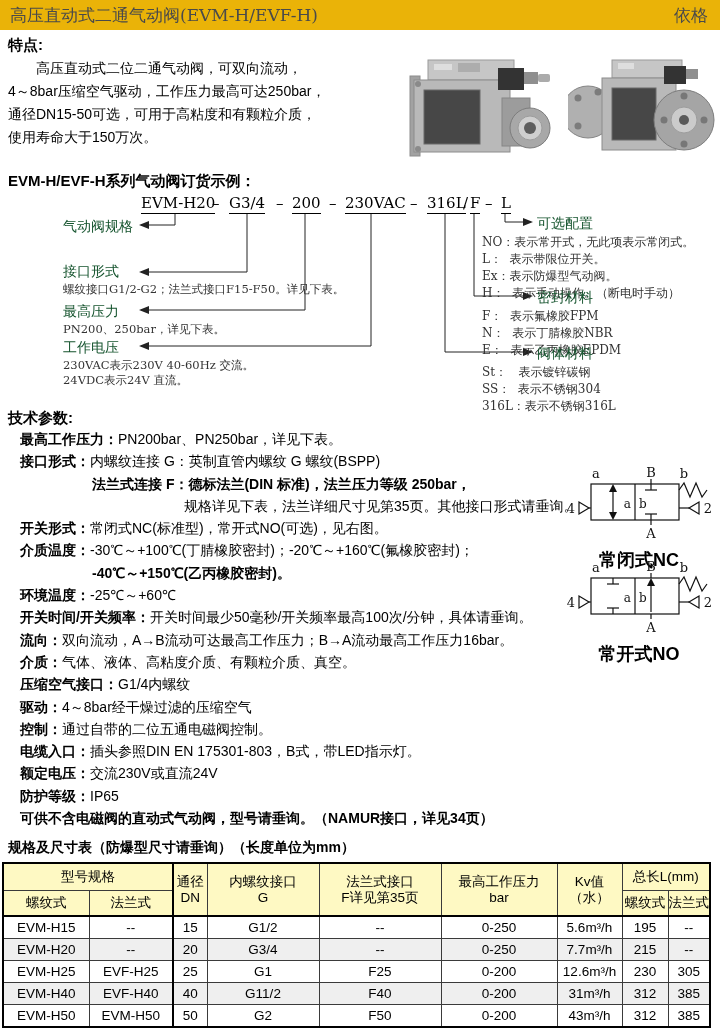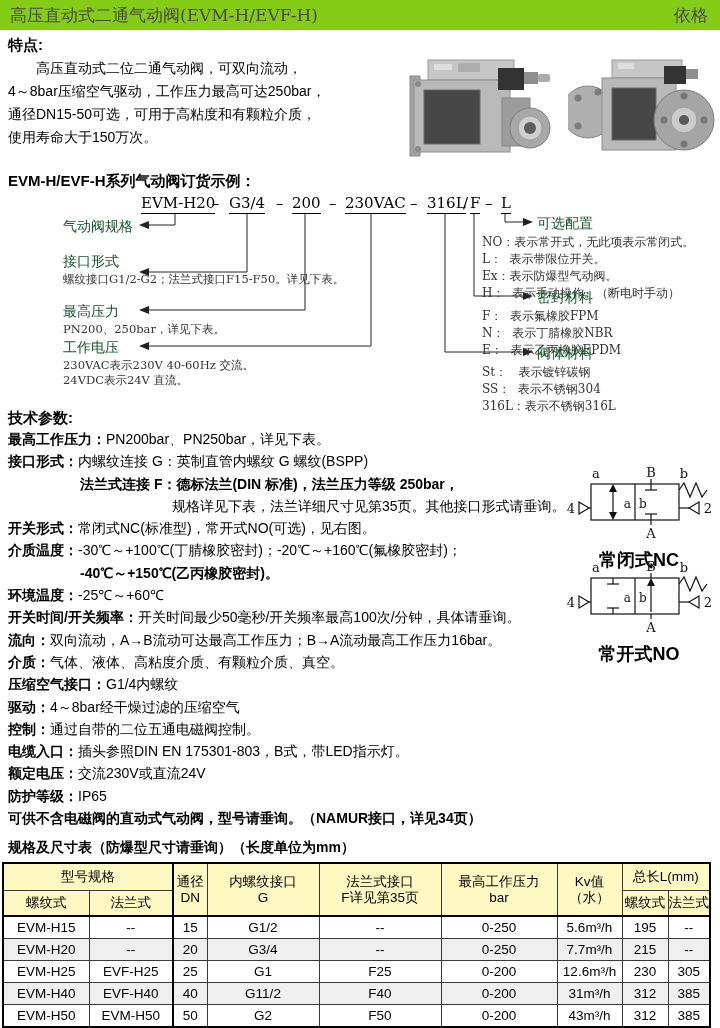--- a/index.html
+++ b/index.html
@@ -1,19 +1,19 @@
 <!DOCTYPE html>
 <html><head>
 <meta charset="utf-8">
 <style>
   html,body{margin:0;padding:0;background:#fff;}
   body{width:720px;height:1028px;overflow:hidden;position:relative;
        font-family:"Liberation Sans",sans-serif;color:#000;}
   
-  .hdrbar{height:30px;background:#84cc16;display:flex;justify-content:space-between;
+  .hdrbar{height:30px;background:#eab308;display:flex;justify-content:space-between;
           align-items:center;padding:0 12px 0 10px;box-sizing:border-box;}
   .hdrbar .ttl{font-family:"DejaVu Serif",serif;font-size:17px;color:#4a4a4a;}
   .hdrbar .brand{font-family:"DejaVu Serif",serif;font-size:17px;color:#4a4a4a;}
   
   .features{position:relative;height:136px;padding:6px 0 0 8px;box-sizing:border-box;}
   .features .fh{font-weight:bold;font-size:15px;}
   .features .ftext{font-size:14px;line-height:23px;width:405px;white-space:pre-line;
                    text-indent:28px;margin-top:2px;}
   .photos{position:absolute;left:398px;top:24px;display:flex;gap:10px;}
   
@@ -25,21 +25,21 @@
   .codeseg.u{border-bottom:1px solid #000;padding-bottom:1px;}
   .olabel{position:absolute;font-family:"DejaVu Serif",serif;}
   .olabel .oh{font-size:14px;line-height:18px;margin-bottom:2px;color:#14532d;}
   .olabel .od{font-size:11.5px;line-height:15px;white-space:pre;color:#333;}
   .olabel.right .oh{margin-left:55px;}
   .olabel.right .od{font-size:12px;line-height:17px;}
   
   .tech{position:relative;padding-left:8px;}
   .tech .th{font-weight:bold;font-size:15px;height:20px;line-height:20px;}
   .ti{font-size:14px;line-height:22.3px;white-space:nowrap;}
-  .ti .tl{font-weight:bold;}
+  .ti .tl{font-weight:bold;margin-left:12px;}
   .ti.ind1{margin-left:72px;font-weight:bold;}
   .ti.ind2{margin-left:164px;}
   .symgrp{position:absolute;left:563px;width:152px;text-align:center;}
   .symgrp .cap{font-weight:bold;font-size:18px;margin-top:2px;}
   .symgrp svg text{font-family:"DejaVu Serif",serif;}
   
   .tbl-title{font-weight:bold;font-size:14px;margin:10px 0 5px 8px;}
   table.spec{border-collapse:collapse;border:2px solid #000;margin-left:2px;
              table-layout:fixed;width:707px;}
   table.spec th,table.spec td{border:1px solid #3a3a3a;text-align:center;
@@ -140,21 +140,21 @@
   <span class="codeseg" style="left:410px">–</span>
   <span class="codeseg u" style="left:427px">316L</span>
   <span class="codeseg" style="left:463px">/</span>
   <span class="codeseg u" style="left:470px">F</span>
   <span class="codeseg" style="left:485px">–</span>
   <span class="codeseg u" style="left:501px">L</span>
 
   <div class="olabel" style="left:63px;top:25px">
     <div class="oh">气动阀规格</div>
   </div>
-  <div class="olabel" style="left:63px;top:60px">
+  <div class="olabel" style="left:63px;top:70px">
     <div class="oh">接口形式</div>
     <div class="od">螺纹接口G1/2-G2；法兰式接口F15-F50。详见下表。</div>
   </div>
   <div class="olabel" style="left:63px;top:110px">
     <div class="oh">最高压力</div>
     <div class="od">PN200、250bar，详见下表。</div>
   </div>
   <div class="olabel" style="left:63px;top:146px">
     <div class="oh">工作电压</div>
     <div class="od">230VAC表示230V 40-60Hz 交流。

